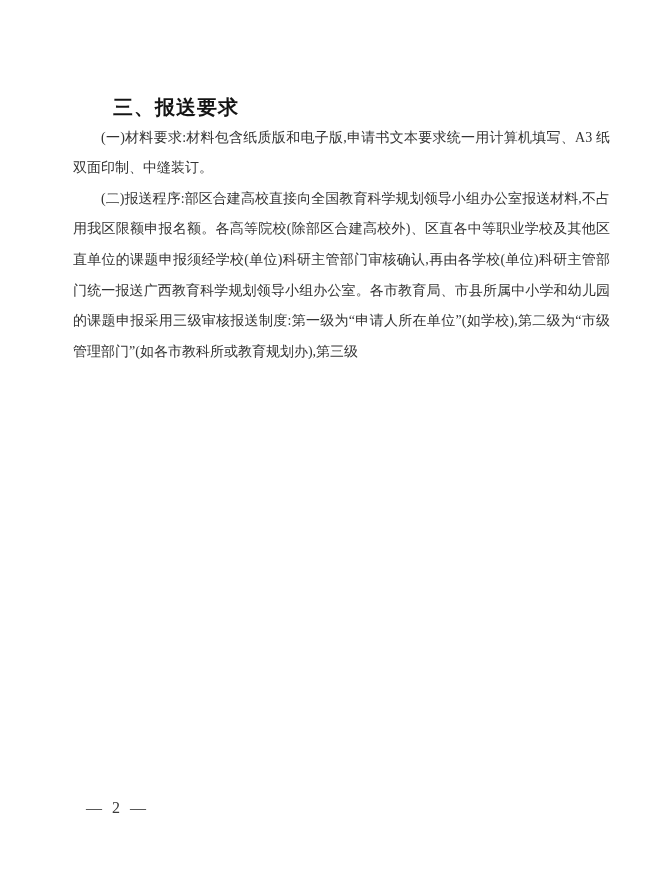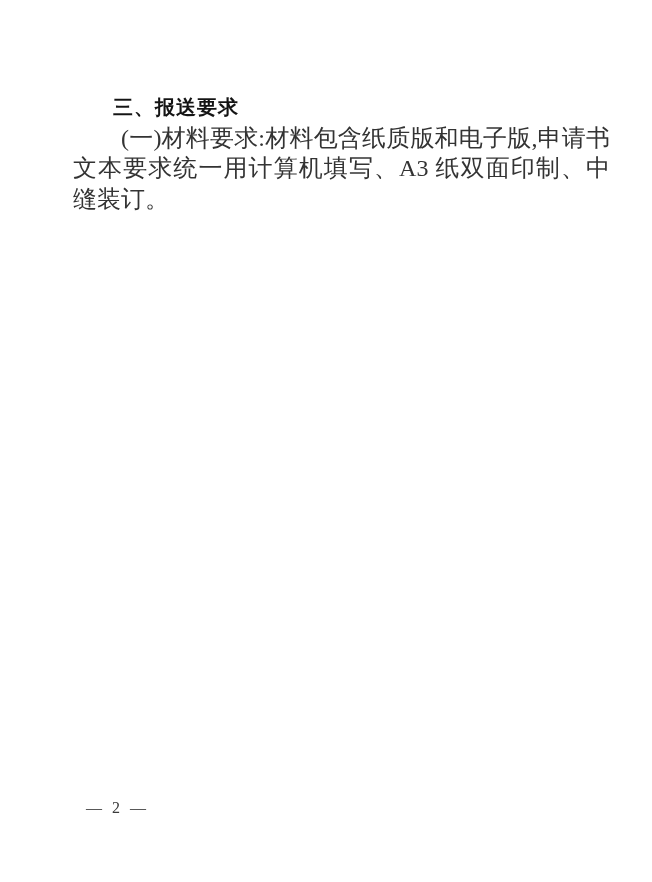--- a/index.html
+++ b/index.html
@@ -26,21 +26,21 @@
     font-family: "Liberation Sans", "DejaVu Sans", sans-serif;
     font-weight: 700;
     font-size: 20px;
     line-height: 30.6px;
     color: #141414;
     text-indent: 2em;
     letter-spacing: 1px;
   }
   .para {
     font-family: "Liberation Serif", "DejaVu Serif", serif;
-    font-size: 24px;
+    font-size: 14px;
     line-height: 30.6px;
     color: #333333;
     text-indent: 2em;
     text-align: justify;
     text-justify: inter-ideograph;
   }
   .page-number {
     position: absolute;
     left: 86px;
     top: 799px;
@@ -50,15 +50,16 @@
     letter-spacing: 3px;
   }
 </style>
 </head>
 <body>
 
 <div class="page">
   <div class="content">
     <h2 class="heading">三、报送要求</h2>
     <p class="para">(一)材料要求:材料包含纸质版和电子版,申请书文本要求统一用计算机填写、A3 纸双面印制、中缝装订。</p>
+    <p class="para">(二)报送程序:部区合建高校直接向全国教育科学规划领导小组办公室报送材料,不占用我区限额申报名额。各高等院校(除部区合建高校外)、区直各中等职业学校及其他区直单位的课题申报须经学校(单位)科研主管部门审核确认,再由各学校(单位)科研主管部门统一报送广西教育科学规划领导小组办公室。各市教育局、市县所属中小学和幼儿园的课题申报采用三级审核报送制度:第一级为“申请人所在单位”(如学校),第二级为“市级管理部门”(如各市教科所或教育规划办),第三级</p>
   </div>
   <div class="page-number">— 2 —</div>
 </div>
 
 </body></html>

